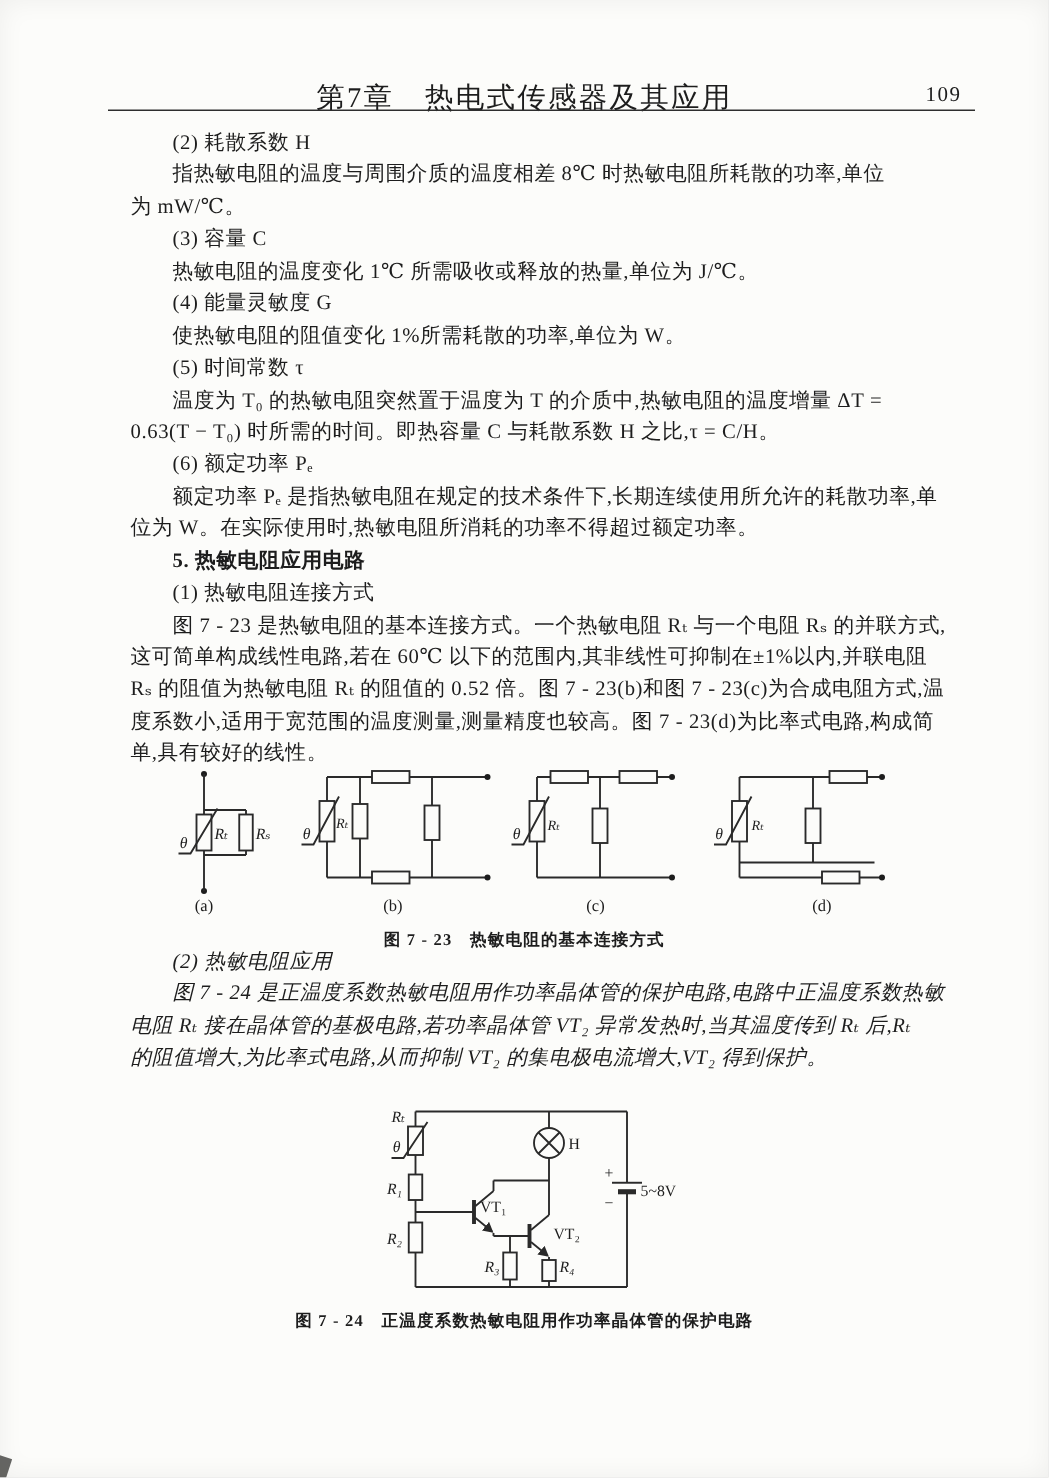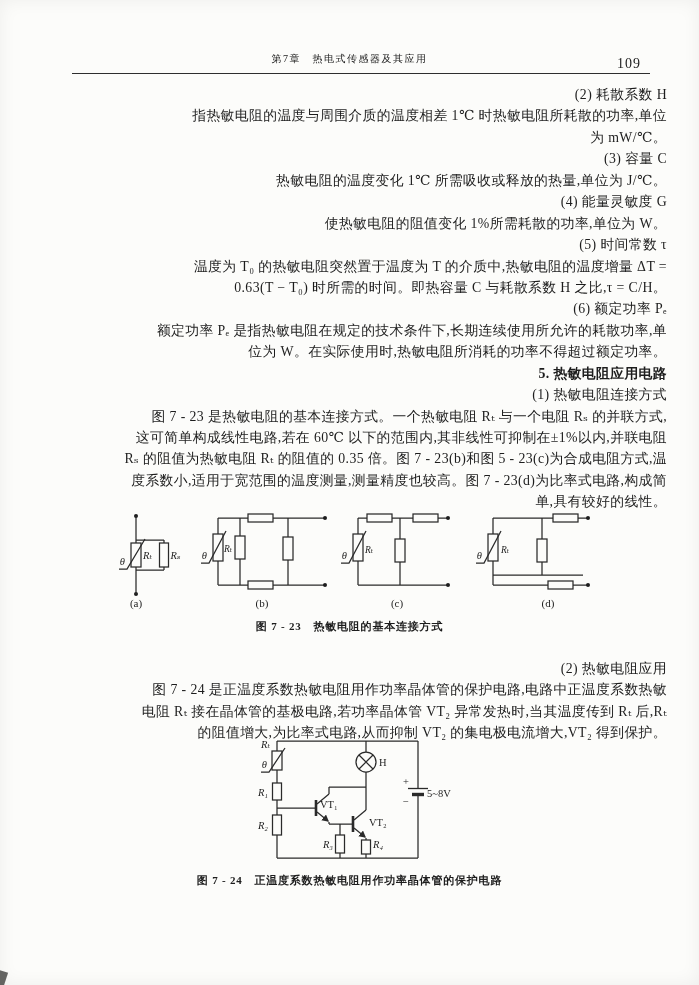--- a/index.html
+++ b/index.html
@@ -1,25 +1,25 @@
 <!DOCTYPE html>
 <html><head>
 <meta charset="utf-8">
 <style>
   html,body{margin:0;padding:0;background:#e9e9e7;}
   .page{position:relative;width:699px;height:985px;background:#fcfcfa;overflow:hidden;
         font-family:"Liberation Serif","DejaVu Serif","DejaVu Sans",serif;color:#1d1d1d;
         box-shadow:inset 0 0 18px rgba(0,0,0,0.06);}
-  .hdr-title{position:absolute;top:52px;left:0;right:0;text-align:center;font-size:10px;letter-spacing:1.5px;}
+  .hdr-title{position:absolute;top:52px;left:0;right:0;text-align:center;font-size:19px;letter-spacing:1.5px;}
   .hdr-page{position:absolute;top:56px;right:58px;font-size:14px;letter-spacing:1px;}
   .hdr-rule{position:absolute;top:73px;left:72px;width:578px;height:1.2px;background:#2e2e2e;}
   .textblock{position:absolute;left:87px;width:580px;font-size:13.8px;}
   #block1{top:84px;}
-  #block2{top:658px;}
-  .ln{height:21.45px;line-height:21.45px;white-space:nowrap;letter-spacing:0.4px;text-align:right;}
+  #block2{top:630px;font-style:italic;}
+  .ln{height:21.45px;line-height:21.45px;white-space:nowrap;letter-spacing:0.4px;}
   .ln.ind{padding-left:28px;}
   .ln.bold{font-weight:bold;}
   .caption{position:absolute;left:0;right:0;text-align:center;font-weight:bold;font-size:11px;letter-spacing:0.8px;}
   #cap23{top:619px;}
   #cap24{top:873px;}
   svg.fig{position:absolute;overflow:visible;}
   #fig23{left:105px;top:506px;}
   #fig24{left:230px;top:736px;}
   svg text{font-family:"Liberation Serif","DejaVu Serif","DejaVu Sans",serif;fill:#1d1d1d;}
   .lbl{font-size:10.5px;font-style:italic;}
@@ -36,37 +36,37 @@
 <body>
 
 <div class="page">
 
   <div class="hdr-title">第7章　热电式传感器及其应用</div>
   <div class="hdr-page">109</div>
   <div class="hdr-rule"></div>
 
   <div class="textblock" id="block1">
     <div class="ln ind">(2) 耗散系数 H</div>
-    <div class="ln ind">指热敏电阻的温度与周围介质的温度相差 1℃ 时热敏电阻所耗散的功率,单位</div>
+    <div class="ln ind">指热敏电阻的温度与周围介质的温度相差 8℃ 时热敏电阻所耗散的功率,单位</div>
     <div class="ln">为 mW/℃。</div>
     <div class="ln ind">(3) 容量 C</div>
     <div class="ln ind">热敏电阻的温度变化 1℃ 所需吸收或释放的热量,单位为 J/℃。</div>
     <div class="ln ind">(4) 能量灵敏度 G</div>
     <div class="ln ind">使热敏电阻的阻值变化 1%所需耗散的功率,单位为 W。</div>
     <div class="ln ind">(5) 时间常数 τ</div>
     <div class="ln ind">温度为 T₀ 的热敏电阻突然置于温度为 T 的介质中,热敏电阻的温度增量 ΔT =</div>
     <div class="ln">0.63(T − T₀) 时所需的时间。即热容量 C 与耗散系数 H 之比,τ = C/H。</div>
     <div class="ln ind">(6) 额定功率 Pₑ</div>
     <div class="ln ind">额定功率 Pₑ 是指热敏电阻在规定的技术条件下,长期连续使用所允许的耗散功率,单</div>
     <div class="ln">位为 W。在实际使用时,热敏电阻所消耗的功率不得超过额定功率。</div>
     <div class="ln ind bold">5. 热敏电阻应用电路</div>
     <div class="ln ind">(1) 热敏电阻连接方式</div>
     <div class="ln ind">图 7 - 23 是热敏电阻的基本连接方式。一个热敏电阻 Rₜ 与一个电阻 Rₛ 的并联方式,</div>
     <div class="ln">这可简单构成线性电路,若在 60℃ 以下的范围内,其非线性可抑制在±1%以内,并联电阻</div>
-    <div class="ln">Rₛ 的阻值为热敏电阻 Rₜ 的阻值的 0.35 倍。图 7 - 23(b)和图 5 - 23(c)为合成电阻方式,温</div>
+    <div class="ln">Rₛ 的阻值为热敏电阻 Rₜ 的阻值的 0.52 倍。图 7 - 23(b)和图 7 - 23(c)为合成电阻方式,温</div>
     <div class="ln">度系数小,适用于宽范围的温度测量,测量精度也较高。图 7 - 23(d)为比率式电路,构成简</div>
     <div class="ln">单,具有较好的线性。</div>
   </div>
 
   <svg id="fig23" class="fig" width="510" height="108" viewBox="0 0 510 108">
 
     <g>
       <circle class="dot" cx="31" cy="10" r="2"></circle>
       <circle class="dot" cx="31" cy="88" r="2"></circle>
       <path class="w" d="M31,10 V34 M31,34 H59 M31,34 V37 M59,34 V37 M31,61 V64 M59,61 V64 M31,64 H59 M31,64 V88"></path>

